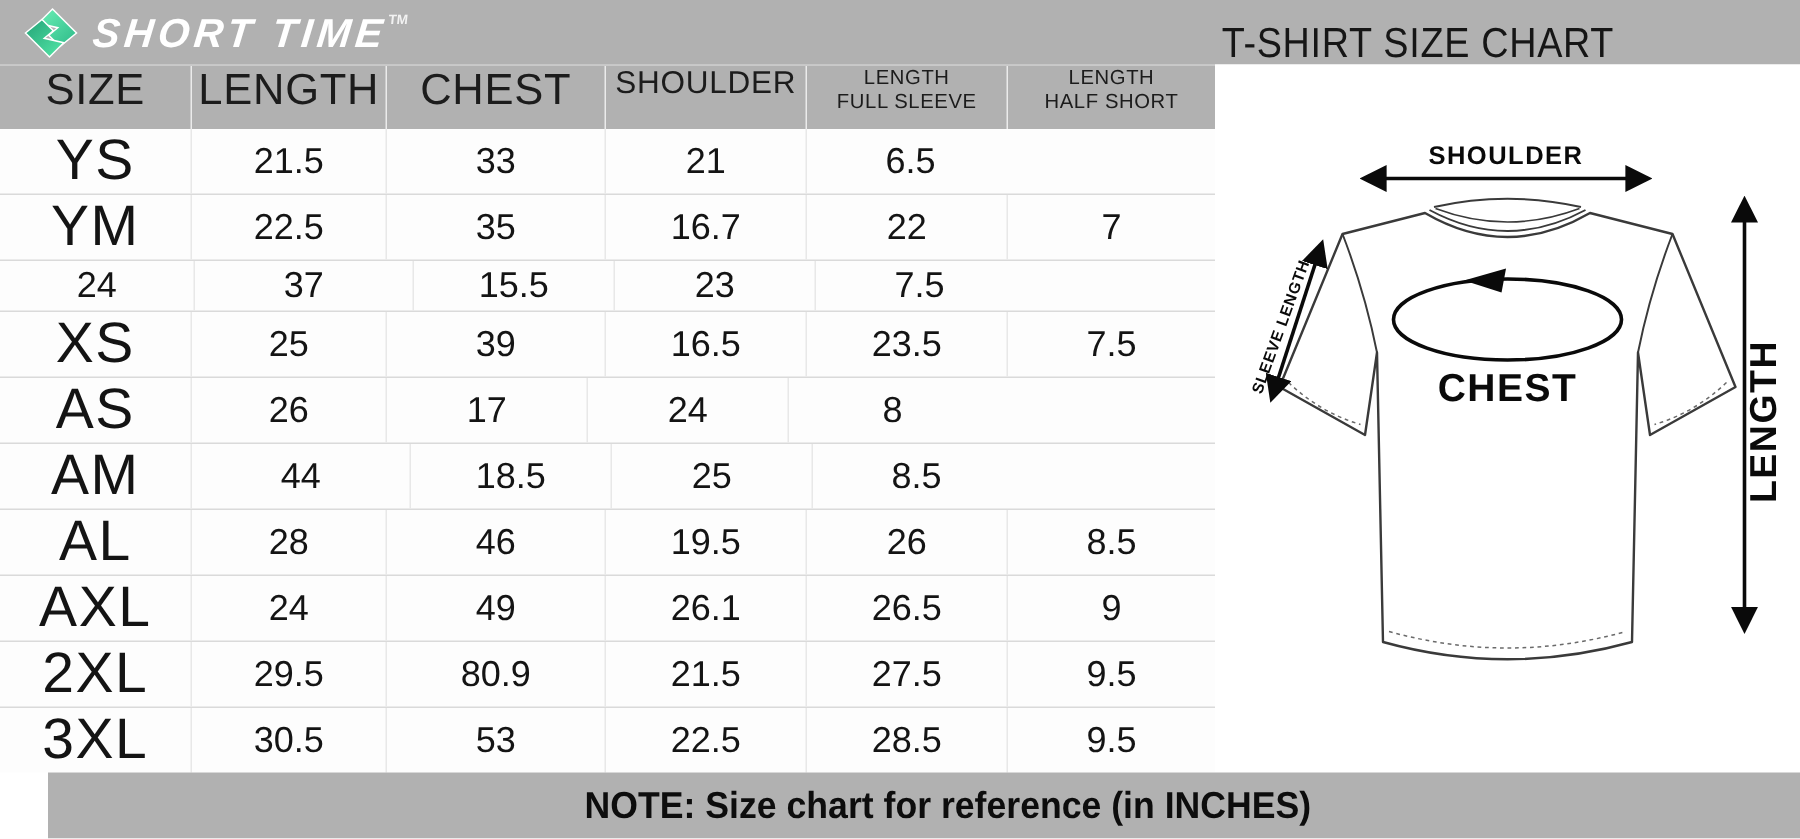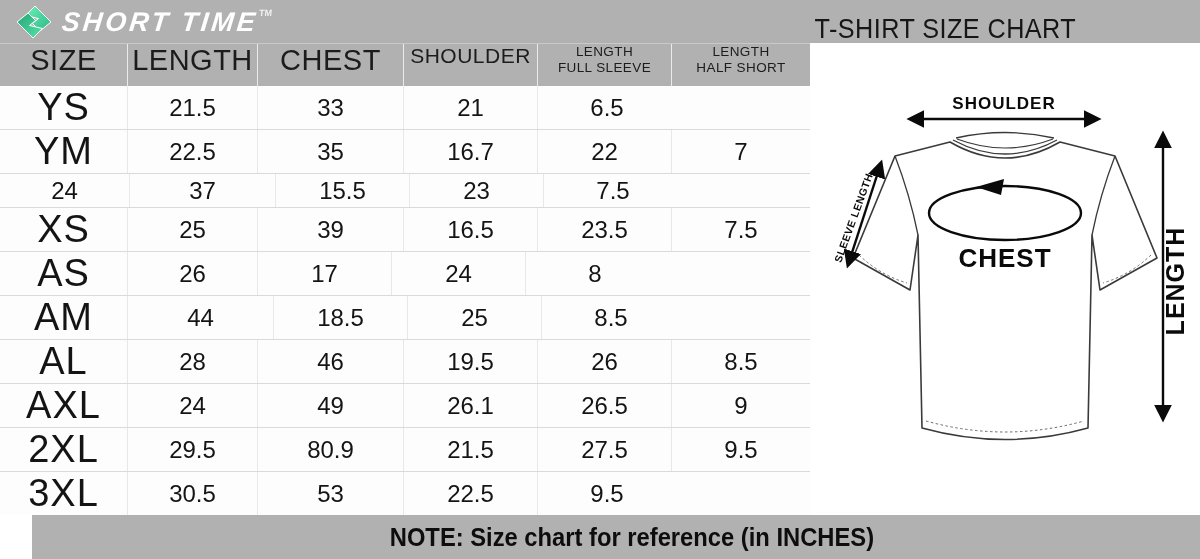--- a/index.html
+++ b/index.html
@@ -173,20 +173,21 @@
           <div class="td col2">80.9</div>
           <div class="td col3">21.5</div>
           <div class="td col4">27.5</div>
           <div class="td col5">9.5</div>
         </div>
         <div class="tr">
           <div class="td col0 size-cell">3XL</div>
           <div class="td col1">30.5</div>
           <div class="td col2">53</div>
           <div class="td col3">22.5</div>
+          <div class="td col4">28.5</div>
           <div class="td col5">9.5</div>
         </div>
       </div>
   </div>
 
   <div class="diagram-panel">
     <svg width="390" height="472" viewBox="0 0 390 472" xmlns="http://www.w3.org/2000/svg">
       <defs>
         <marker id="ah" viewBox="0 0 10 10" refX="8" refY="5" markerWidth="7.5" markerHeight="7.5" orient="auto-start-reverse">
           <path d="M0,0 L10,5 L0,10 Z" fill="#0a0a0a"></path>

